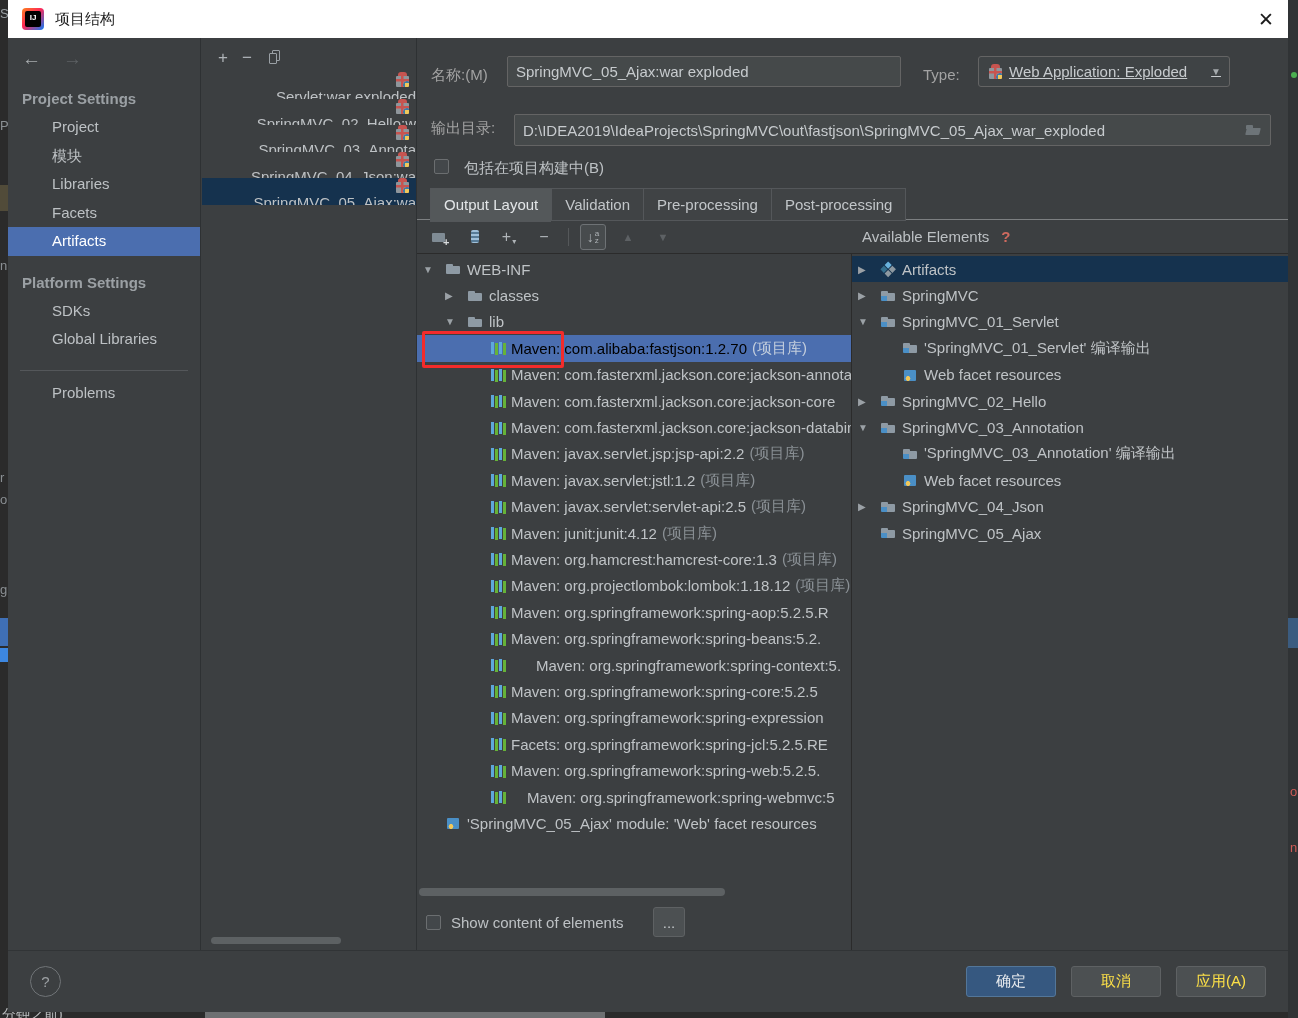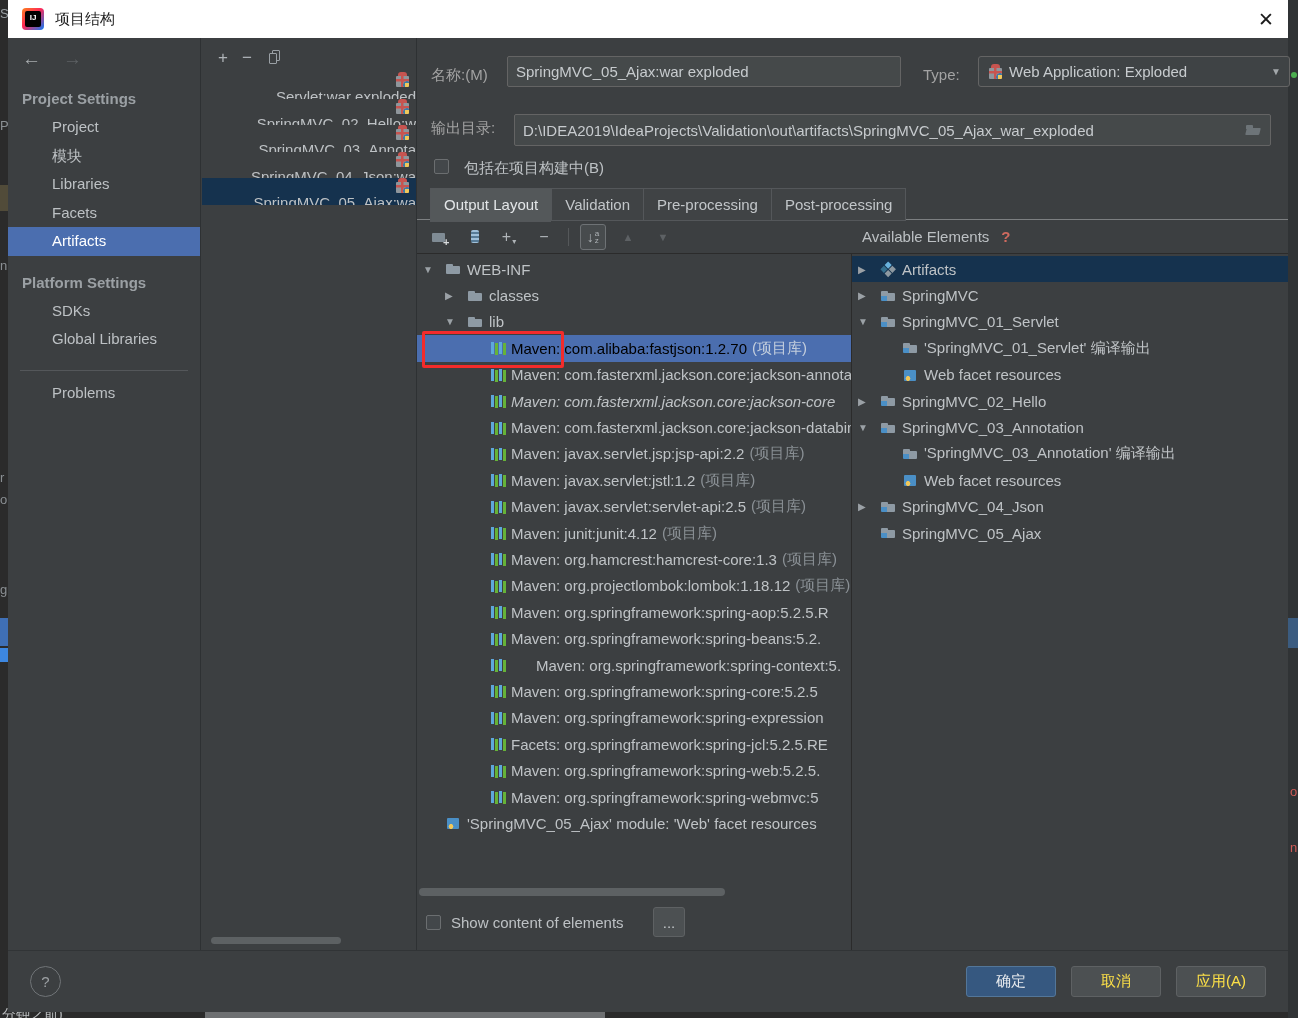--- a/index.html
+++ b/index.html
@@ -183,28 +183,28 @@
             <span class="lbl">SpringMVC_05_Ajax:wa</span>
           </div>
         </div>
       <div class="hscroll" style="left:9px;top:899px;width:130px;height:7px;"></div>
     </div>
 
     <div class="main">
       <div class="flabel" style="left:14px;top:28px;">名称:(M)</div>
       <div class="tfield" style="left:90px;top:18px;width:394px;height:31px;">SpringMVC_05_Ajax:war exploded</div>
       <div class="flabel" style="left:506px;top:28px;">Type:</div>
-      <div class="dd" style="left:561px;top:18px;width:312px;height:31px;">
+      <div class="dd" style="left:561px;top:18px;width:252px;height:31px;text-decoration:underline;">
         <span class="icn icn-gift"></span>
         <span>Web Application: Exploded</span>
         <span class="dd-arrow">▼</span>
       </div>
       <div class="flabel" style="left:14px;top:81px;">输出目录:</div>
       <div class="tfield" style="left:97px;top:76px;width:757px;height:32px;">
-        <span style="flex:1;overflow:hidden;">D:\IDEA2019\IdeaProjects\Validation\out\artifacts\SpringMVC_05_Ajax_war_exploded</span>
+        <span style="flex:1;overflow:hidden;">D:\IDEA2019\IdeaProjects\SpringMVC\out\fastjson\SpringMVC_05_Ajax_war_exploded</span>
         <span class="icn icn-openfolder" style="margin:0 0 0 6px;"></span>
       </div>
       <div class="cbxrow" style="left:17px;top:121px;">
         <span class="cbx"></span>
         <span>包括在项目构建中(B)</span>
       </div>
 
       <div class="tabline"></div>
       <div class="tabs">
         <div class="tab sel">Output Layout</div>
@@ -254,21 +254,21 @@
               </div>
               <div class="trow self" style="padding-left: 72px;">
                 <span class="icn icn-maven"></span>
                 <span class="lbl">Maven: com.alibaba:fastjson:1.2.70</span>
                 <span class="sfx">(项目库)</span>
               </div>
               <div class="trow" style="padding-left: 72px;">
                 <span class="icn icn-maven"></span>
                 <span class="lbl">Maven: com.fasterxml.jackson.core:jackson-annotations</span>
               </div>
-              <div class="trow" style="padding-left: 72px; font-style: italic;">
+              <div class="trow" style="padding-left: 72px;">
                 <span class="icn icn-maven"></span>
                 <span class="lbl">Maven: com.fasterxml.jackson.core:jackson-core</span>
               </div>
               <div class="trow" style="padding-left: 72px;">
                 <span class="icn icn-maven"></span>
                 <span class="lbl">Maven: com.fasterxml.jackson.core:jackson-databind</span>
               </div>
               <div class="trow" style="padding-left: 72px;">
                 <span class="icn icn-maven"></span>
                 <span class="lbl">Maven: javax.servlet.jsp:jsp-api:2.2</span>
@@ -320,21 +320,21 @@
                 <span class="lbl">Maven: org.springframework:spring-expression</span>
               </div>
               <div class="trow" style="padding-left: 72px;">
                 <span class="icn icn-maven"></span>
                 <span class="lbl">Facets: org.springframework:spring-jcl:5.2.5.RE</span>
               </div>
               <div class="trow" style="padding-left: 72px;">
                 <span class="icn icn-maven"></span>
                 <span class="lbl">Maven: org.springframework:spring-web:5.2.5.</span>
               </div>
-              <div class="trow" style="padding-left: 72px;">
+              <div class="trow" style="padding-left: 72px; gap: 16px;">
                 <span class="icn icn-maven"></span>
                 <span class="lbl">Maven: org.springframework:spring-webmvc:5</span>
               </div>
               <div class="trow" style="padding-left: 28px;">
                 <span class="icn icn-webfacet"></span>
                 <span class="lbl">'SpringMVC_05_Ajax' module: 'Web' facet resources</span>
               </div>
             </div>
           <div class="redbox"></div>
           <div class="hscroll" style="left:2px;top:634px;width:306px;height:8px;"></div>

